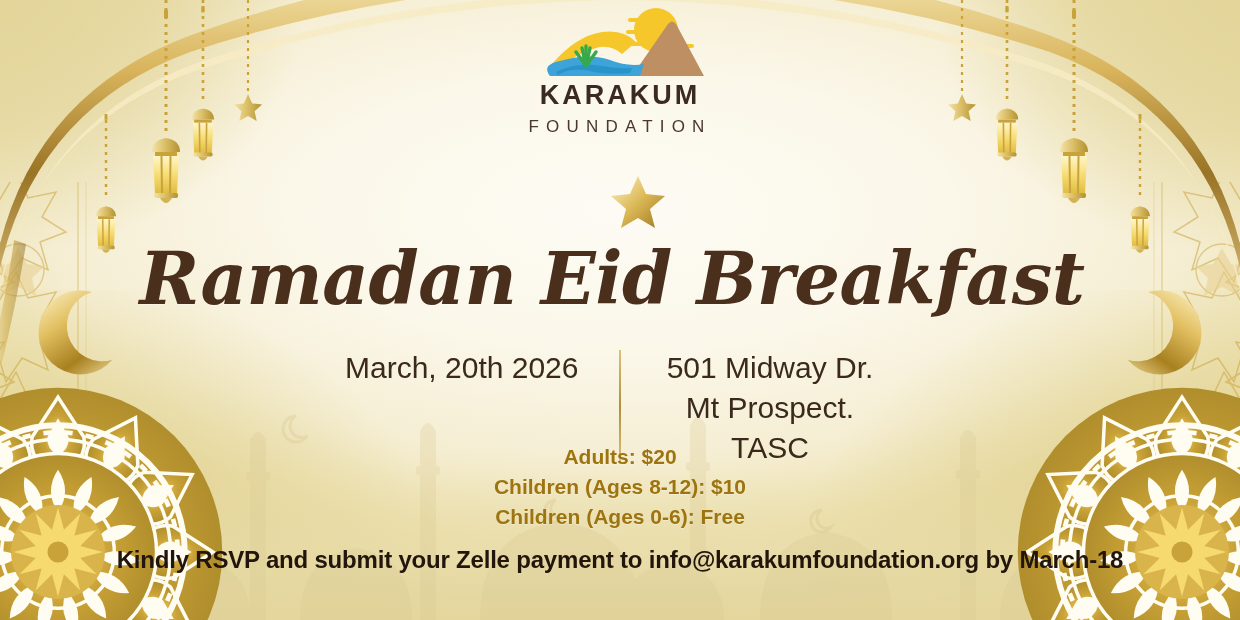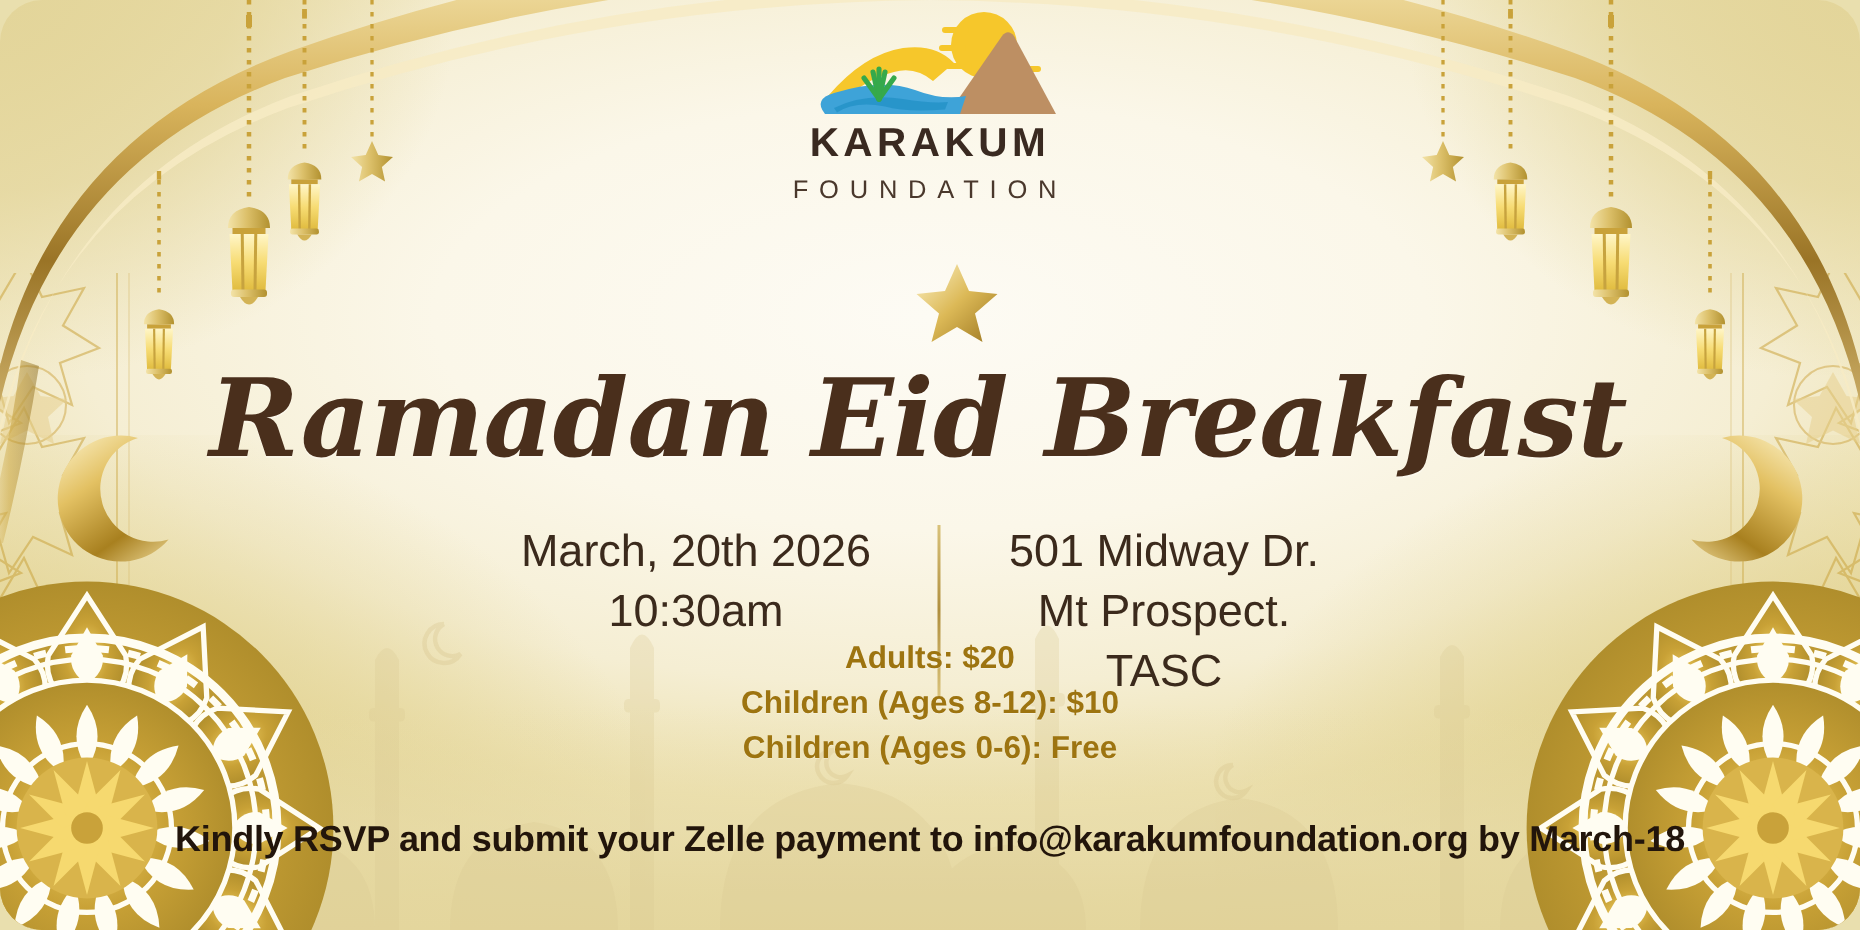--- a/index.html
+++ b/index.html
@@ -5,21 +5,20 @@
   html,body{margin:0;padding:0;}
   body{
     width:1240px;height:620px;overflow:hidden;
     font-family:"Liberation Sans",sans-serif;
     background:#e9dfae;
   }
   #flyer{
     position:relative;width:1240px;height:620px;overflow:hidden;
     background:
       radial-gradient(ellipse 74% 64% at 50% 34%, #fdfbf4 0%, #fbf7e9 36%, #f5eed3 62%, #ece0ad 82%, #e4d79e 100%);
-    border-radius: 28px;
   }
 
   
   .corner-wash{position:absolute;pointer-events:none;}
   .cw-tl{left:0;top:0;width:300px;height:250px;
     background:radial-gradient(ellipse at 0% 0%, #e3d59a 0%, rgba(227,213,154,.75) 36%, rgba(227,213,154,0) 72%);}
   .cw-tr{right:0;top:0;width:300px;height:250px;
     background:radial-gradient(ellipse at 100% 0%, #e3d59a 0%, rgba(227,213,154,.75) 36%, rgba(227,213,154,0) 72%);}
   .cw-bl{left:0;bottom:0;width:430px;height:330px;
     background:radial-gradient(ellipse at 0% 100%, #e2d393 0%, rgba(226,211,147,.8) 40%, rgba(226,211,147,0) 76%);}
@@ -54,26 +53,26 @@
     font-size:72px;color:#4a2f1c;letter-spacing:-0.5px;
     line-height:1;white-space:nowrap;
     text-shadow:0 1px 0 rgba(255,255,255,.35);
   }
 
   .info-row{
     position:absolute;left:0;right:0;top:348px;
     display:flex;justify-content:center;align-items:stretch;gap:0;
   }
   .info-col{font-family:"Liberation Sans",sans-serif;font-size:30px;color:#3b2a1c;line-height:1.33;}
-  .info-left{text-align:center;padding-right:36px;width:250px;}
+  .info-left{text-align:left;padding-right:24px;width:250px;}
   .info-right{text-align:center;padding-left:24px;width:250px;}
   .info-div{width:2px;background:linear-gradient(to bottom,#d9c27a,#b08f3e,#d9c27a);margin:2px 0 4px 0;}
 
   .prices{
-    position:absolute;left:0;right:0;top:424px;text-align:center;
+    position:absolute;left:0;right:0;top:442px;text-align:center;
     font-family:"Liberation Sans",sans-serif;font-weight:bold;
     font-size:21px;color:#9d7410;line-height:1.44;
     text-shadow:0 1px 0 rgba(255,255,255,.3);
   }
   .rsvp{
     position:absolute;left:0;right:0;top:546px;text-align:center;
     font-family:"Liberation Sans",sans-serif;font-weight:bold;
     font-size:24px;color:#22150b;letter-spacing:-0.2px;white-space:nowrap;
   }
   .site{
@@ -431,21 +430,20 @@
       </defs>
       <path d="M56 8 a38 38 0 1 0 32 72 a30 30 0 1 1 -32 -72" fill="url(#ms1)"></path>
       <path d="M78 18 L86 36 L105 38 L90 51 L95 70 L78 60 L61 70 L66 51 L51 38 L70 36 Z" fill="url(#ms2)"></path>
     </svg>
 
     <div class="title">Ramadan Eid Breakfast</div>
 
     <div class="info-row">
       <div class="info-col info-left">
         <div>March, 20th 2026</div>
-        <div>10:30am</div>
       </div>
       <div class="info-div"></div>
       <div class="info-col info-right">
         <div>501 Midway Dr.</div>
         <div>Mt Prospect. TASC</div>
       </div>
     </div>
 
     <div class="prices">
       <div>Adults: $20</div>

